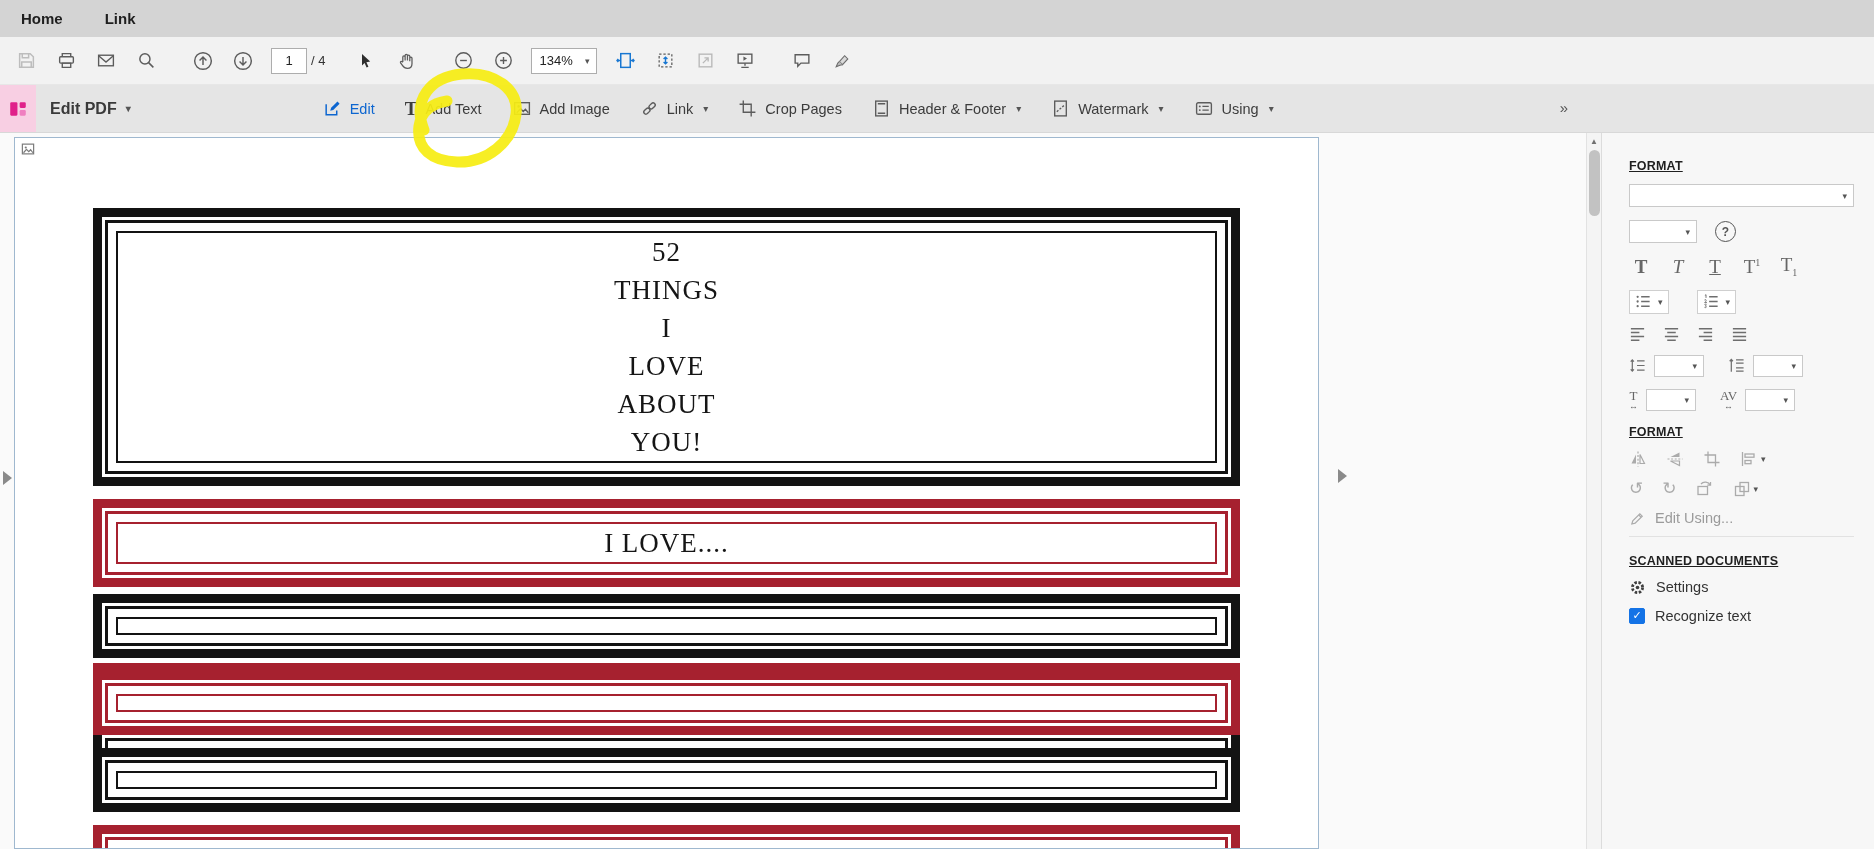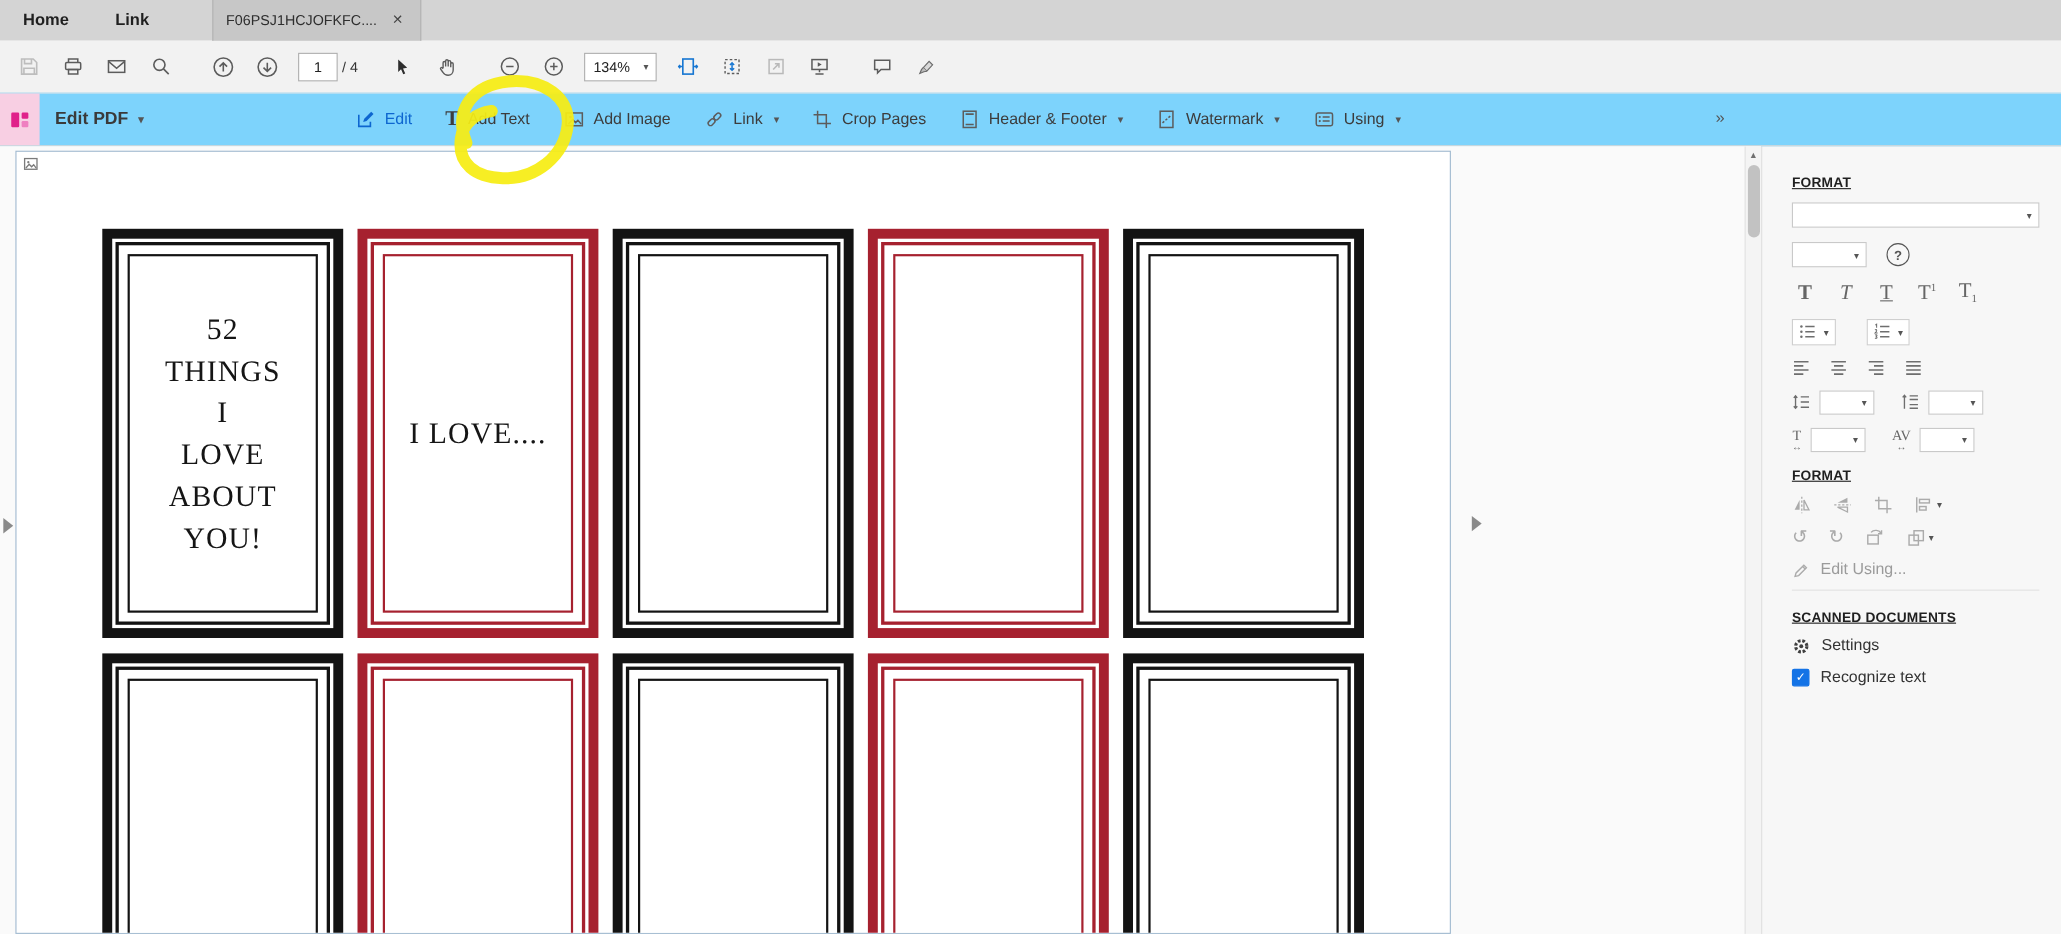--- a/index.html
+++ b/index.html
@@ -16,40 +16,40 @@
   
   .toolbar1 { height:47px; background:#f2f2f2; display:flex; align-items:center; padding-left:6px; }
   .tb-btn { width:30px; height:32px; display:flex; align-items:center; justify-content:center; margin:0 5px; border-radius:3px; }
   .spacer { width:17px; }
   .page-input { width:36px; height:26px; border:1px solid #adadad; background:#fff; text-align:center; font-size:13px; color:#222; margin:0 4px 0 8px; font-family:"Liberation Sans",sans-serif; }
   .page-total { font-size:13px; color:#333; margin-right:4px; }
   .zoom-dd { height:26px; width:66px; border:1px solid #adadad; background:#fff; display:flex; align-items:center; padding:0 7px; font-size:13px; color:#222; margin:0 8px; }
   .arr { font-size:9px; color:#555; margin-left:auto; }
 
   
-  .toolbar2 { height:49px; background:#7dd3fc; border-bottom:1px solid #d8d8d8; border-top:1px solid #e7e7e7; display:flex; align-items:center; position:relative; }
+  .toolbar2 { height:49px; background:#e5e5e5; border-bottom:1px solid #d8d8d8; border-top:1px solid #e7e7e7; display:flex; align-items:center; position:relative; }
   .pink-badge { width:36px; height:100%; background:#f8cfe3; display:flex; align-items:center; justify-content:center; }
   .editpdf-label { display:flex; align-items:center; gap:9px; margin-left:14px; font-size:16px; font-weight:700; color:#3a3a3a; }
   .caret { font-size:10px; color:#555; }
   .tools2 { display:flex; align-items:center; gap:30px; margin-left:192px; }
   .tool { display:flex; align-items:center; gap:8px; font-size:14.5px; color:#3c3c3c; white-space:nowrap; }
   .tool .caret { margin-left:2px; }
   .tool.edit-tool .lbl { color:#0d66d0; }
   .serifT { font-family:"Liberation Serif", serif; font-size:19px; font-weight:600; color:#3d3d3d; line-height:1; }
   .overflow-chevron { position:absolute; right:306px; top:14px; font-size:15px; color:#555; }
 
   
   .highlight-loop { position:absolute; left:400px; top:64px; z-index:40; pointer-events:none; }
 
   
   .content { display:flex; height:716px; }
   .doc-area { position:relative; width:1601px; background:#fafafa; overflow:hidden; }
   .page { position:absolute; left:14px; top:4px; width:1305px; height:712px; background:#fff; border:1px solid #9fb8cf; overflow:hidden; }
   .img-marker { position:absolute; left:6px; top:5px; }
-  .cards-row { display:flex; gap:13px; padding:0 78px; }
+  .cards-row { display:flex; gap:13px; padding:0 78px;flex-direction:column; }
   .cards-row.r1 { margin-top:70px; height:372px; }
   .cards-row.r2 { margin-top:14px; height:372px; }
   .card { flex:1; border:9px solid #131313; background:#fff; display:flex; padding:3px; }
   .card-m { flex:1; border:3px solid #131313; display:flex; padding:8px; }
   .card-in { flex:1; border:2px solid #131313; display:flex; flex-direction:column; align-items:center; justify-content:center; }
   .card-line { font-family:"Liberation Serif", serif; font-size:27px; line-height:38px; letter-spacing:1px; color:#151515; text-align:center; }
 
   .vscroll { position:absolute; right:0; top:0; width:15px; height:100%; background:#f4f4f4; border-left:1px solid #e2e2e2; }
   .vscroll .up { position:absolute; top:4px; left:0; width:100%; text-align:center; font-size:8px; color:#707070; }
   .vscroll .thumb { position:absolute; top:17px; left:2px; width:11px; height:66px; background:#c2c2c2; border-radius:6px; }
@@ -93,24 +93,20 @@
 </head>
 <body>
 
 <div class="titlebar">
   <div class="menu-item">
       <span>Home</span>
     </div>
   <div class="menu-item">
       <span>Link</span>
     </div>
-  <div class="doc-tab">
-    <span class="label">F06PSJ1HCJOFKFC....</span>
-    <span class="close">×</span>
-  </div>
 </div>
 
 <div class="toolbar1">
   <div class="tb-btn">
     <svg width="19" height="19" viewBox="0 0 18 18" fill="none" stroke="#bdbdbd" stroke-width="1.4">
         <path d="M2.5,2.5 h10 l3,3 v10 h-13 z"></path>
         <path d="M5,2.5 v4 h6 v-4"></path>
         <path d="M4.5,15.5 v-5 h9 v5"></path>
       </svg>
   </div>

